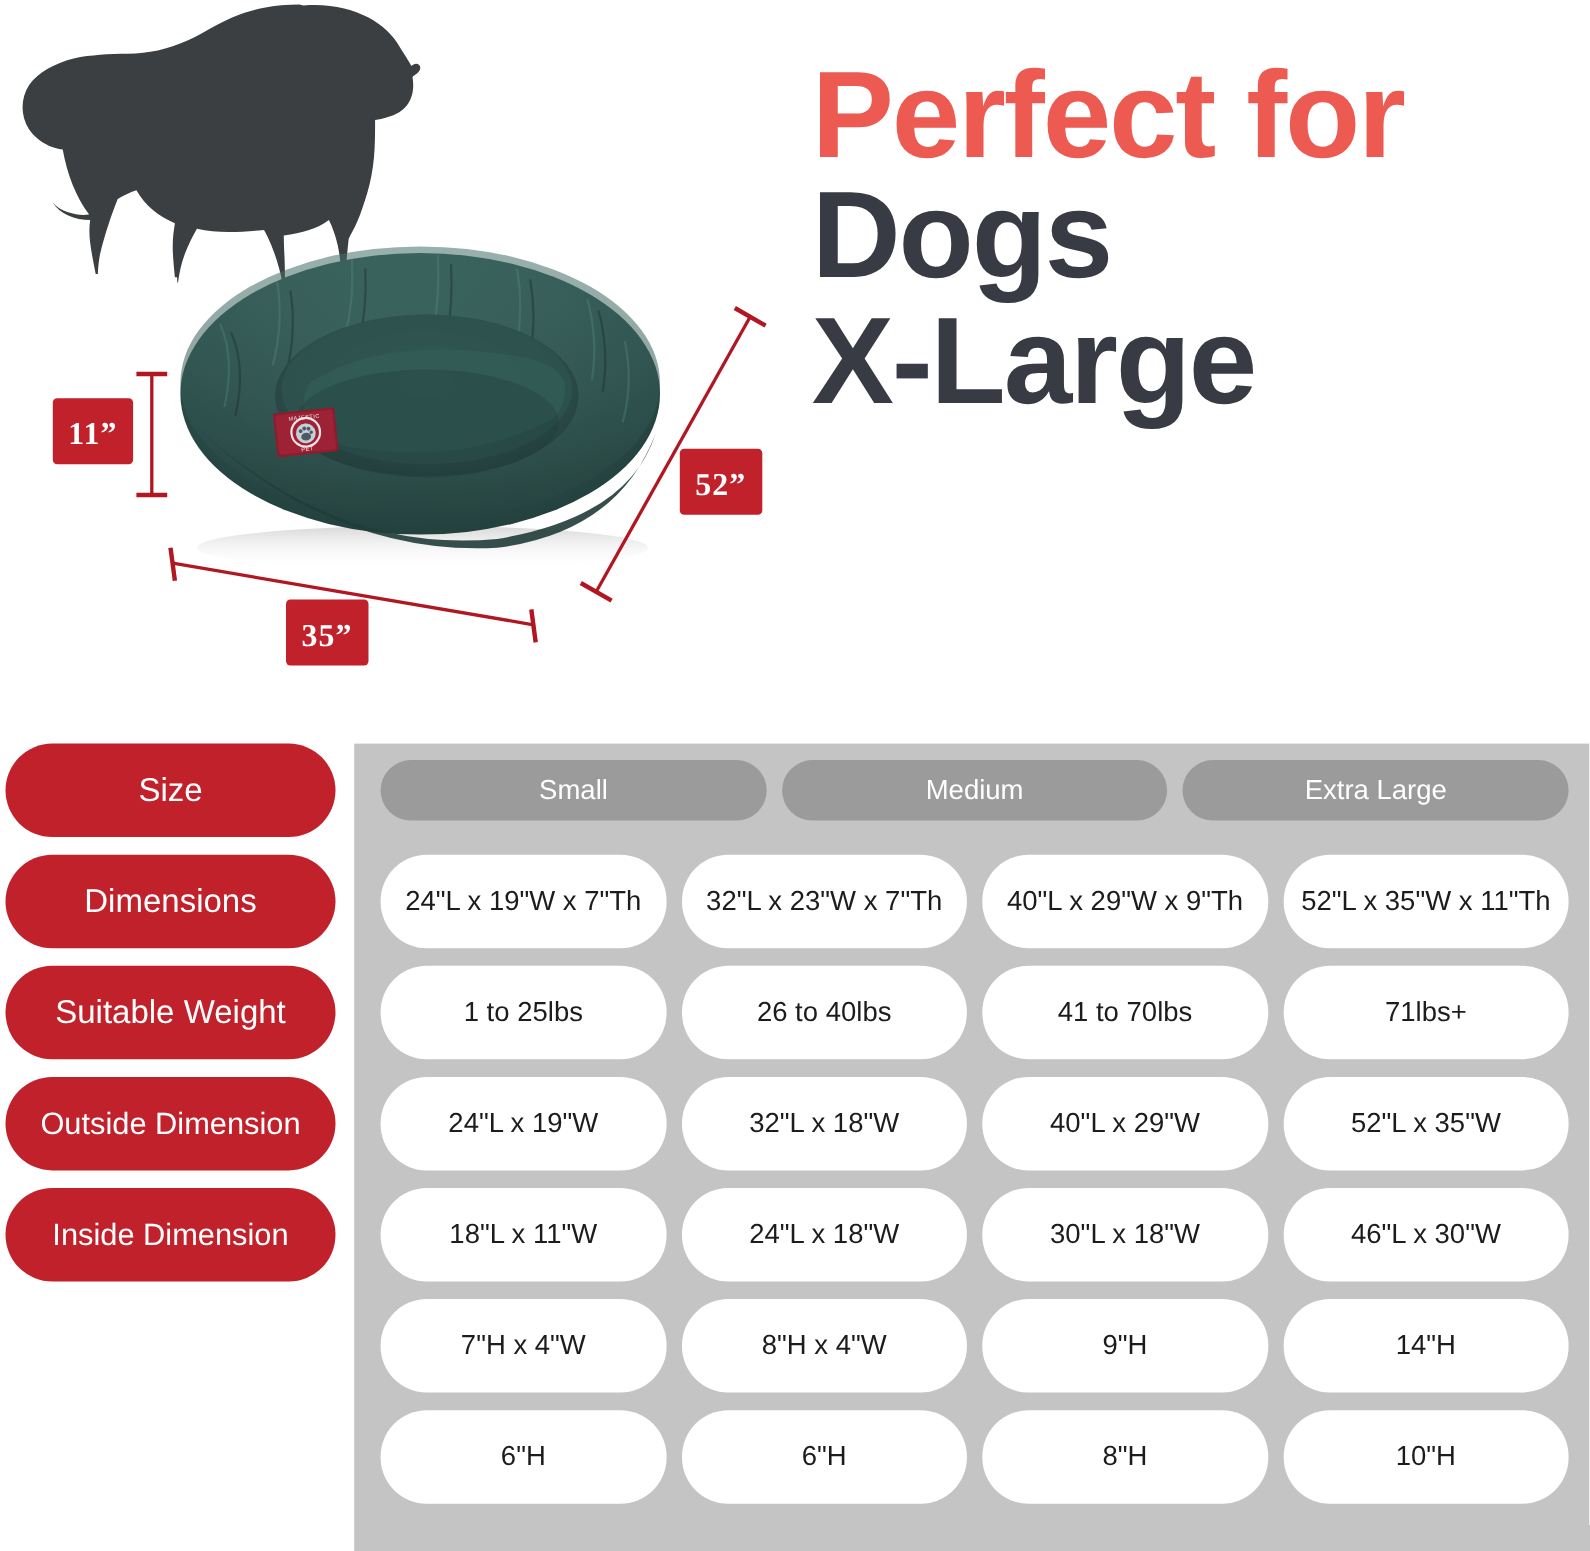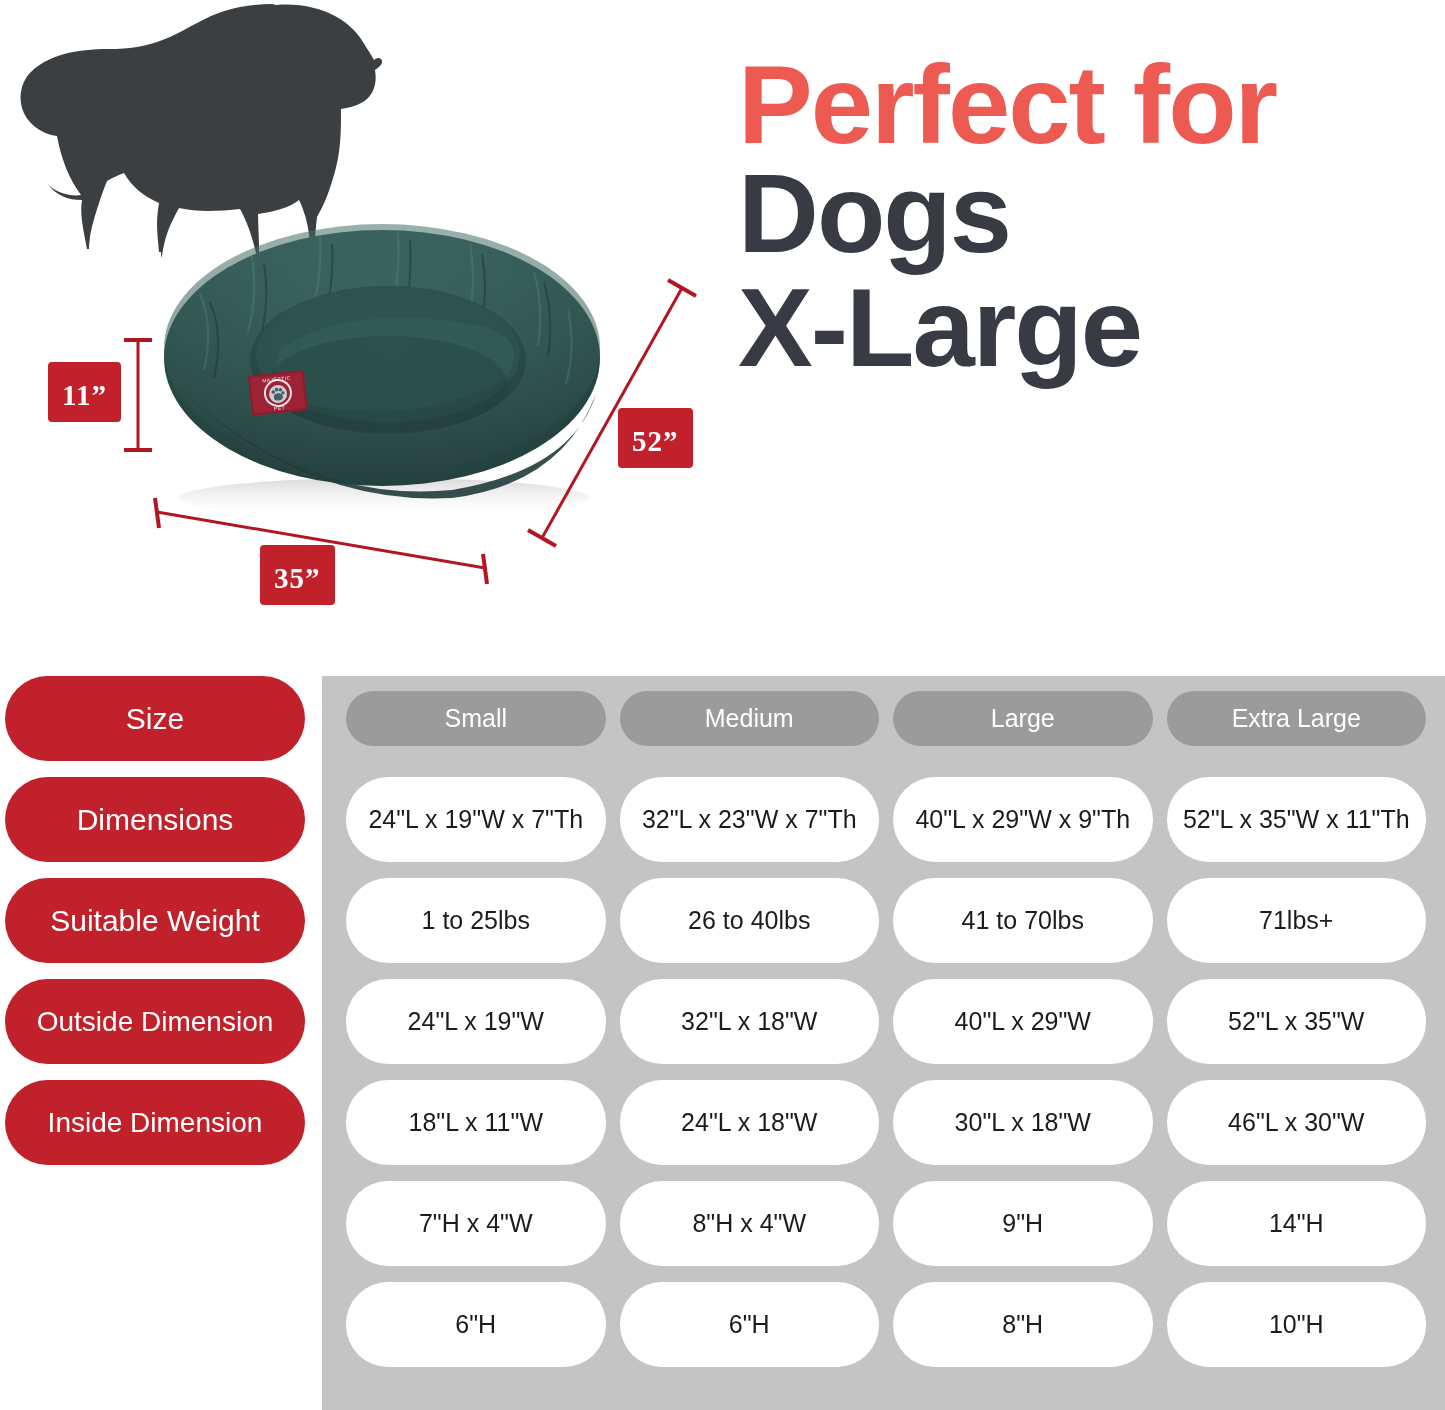--- a/index.html
+++ b/index.html
@@ -277,21 +277,20 @@
       <div class="row-label">Suitable Weight</div>
       <div class="row-label narrow">Outside Dimension</div>
       <div class="row-label narrow">Inside Dimension</div>
     </div>
 
     <div class="value-grid">
 
       <div class="value-row header-row">
         <div class="cell header-cell">Small</div>
         <div class="cell header-cell">Medium</div>
-        <div class="cell header-cell">Large</div>
         <div class="cell header-cell">Extra Large</div>
       </div>
 
       <div class="value-row">
         <div class="cell value-cell">24"L x 19"W x 7"Th</div>
         <div class="cell value-cell">32"L x 23"W x 7"Th</div>
         <div class="cell value-cell">40"L x 29"W x 9"Th</div>
         <div class="cell value-cell">52"L x 35"W x 11"Th</div>
       </div>
 

